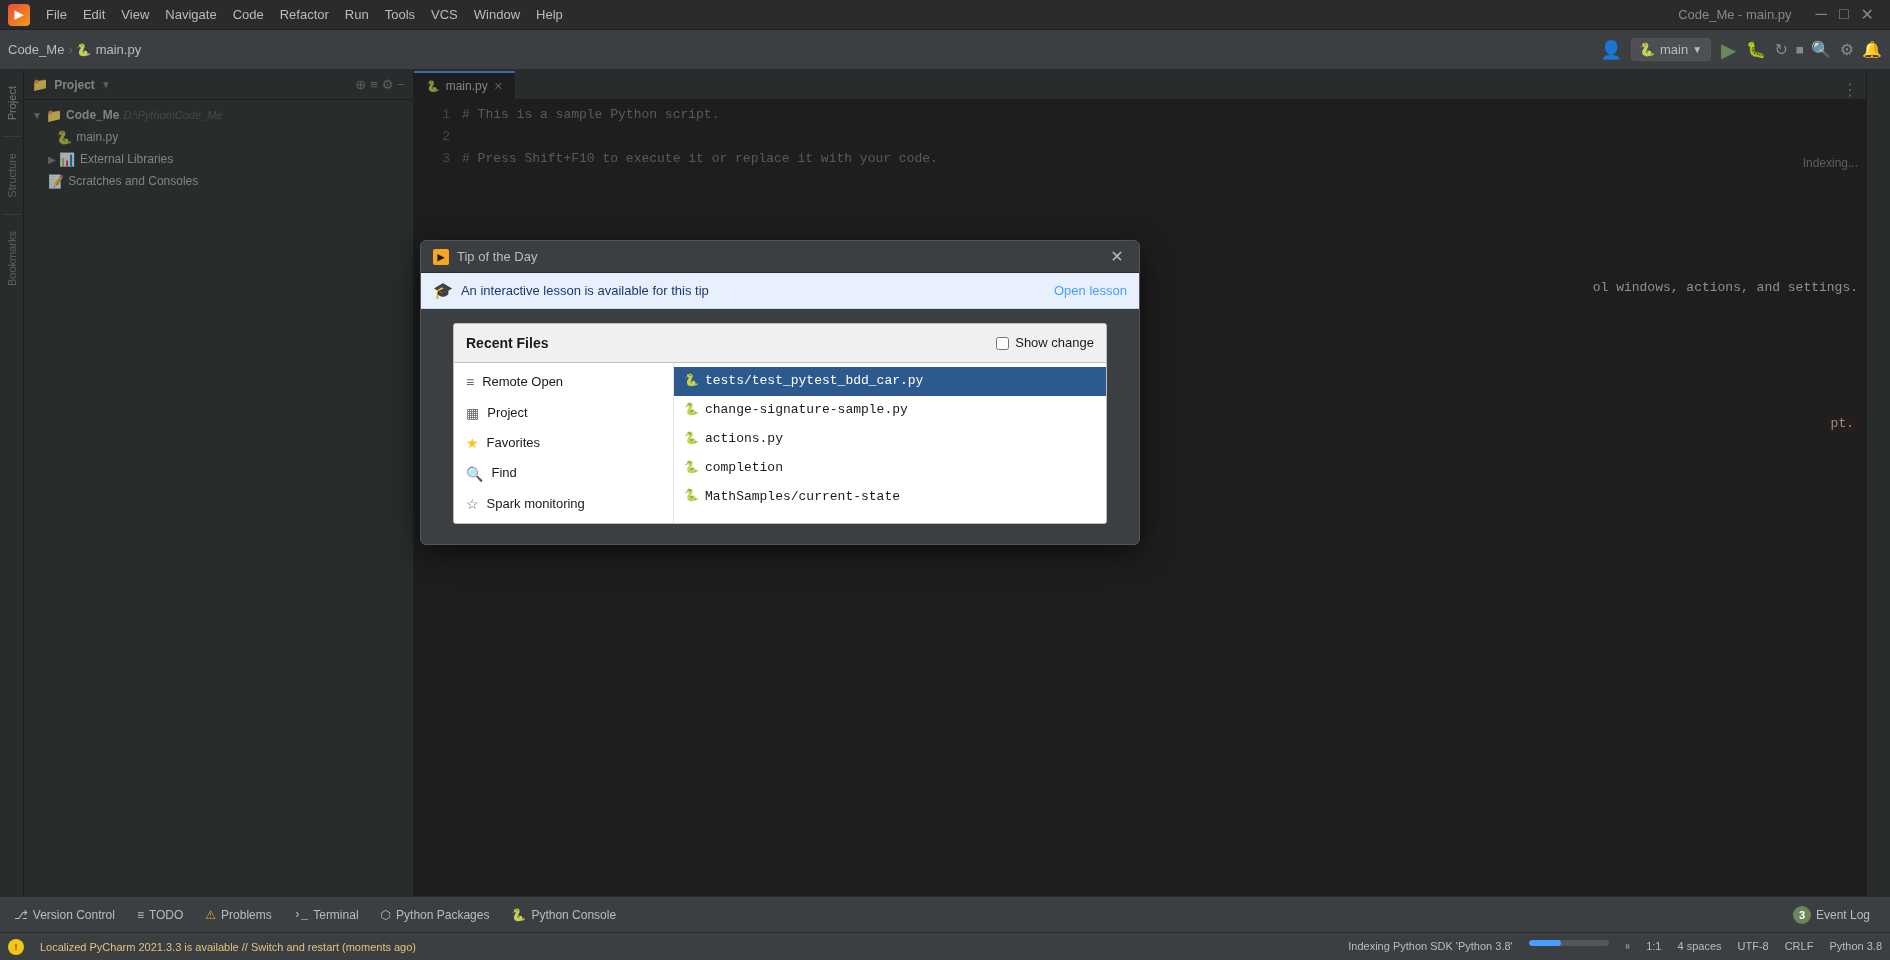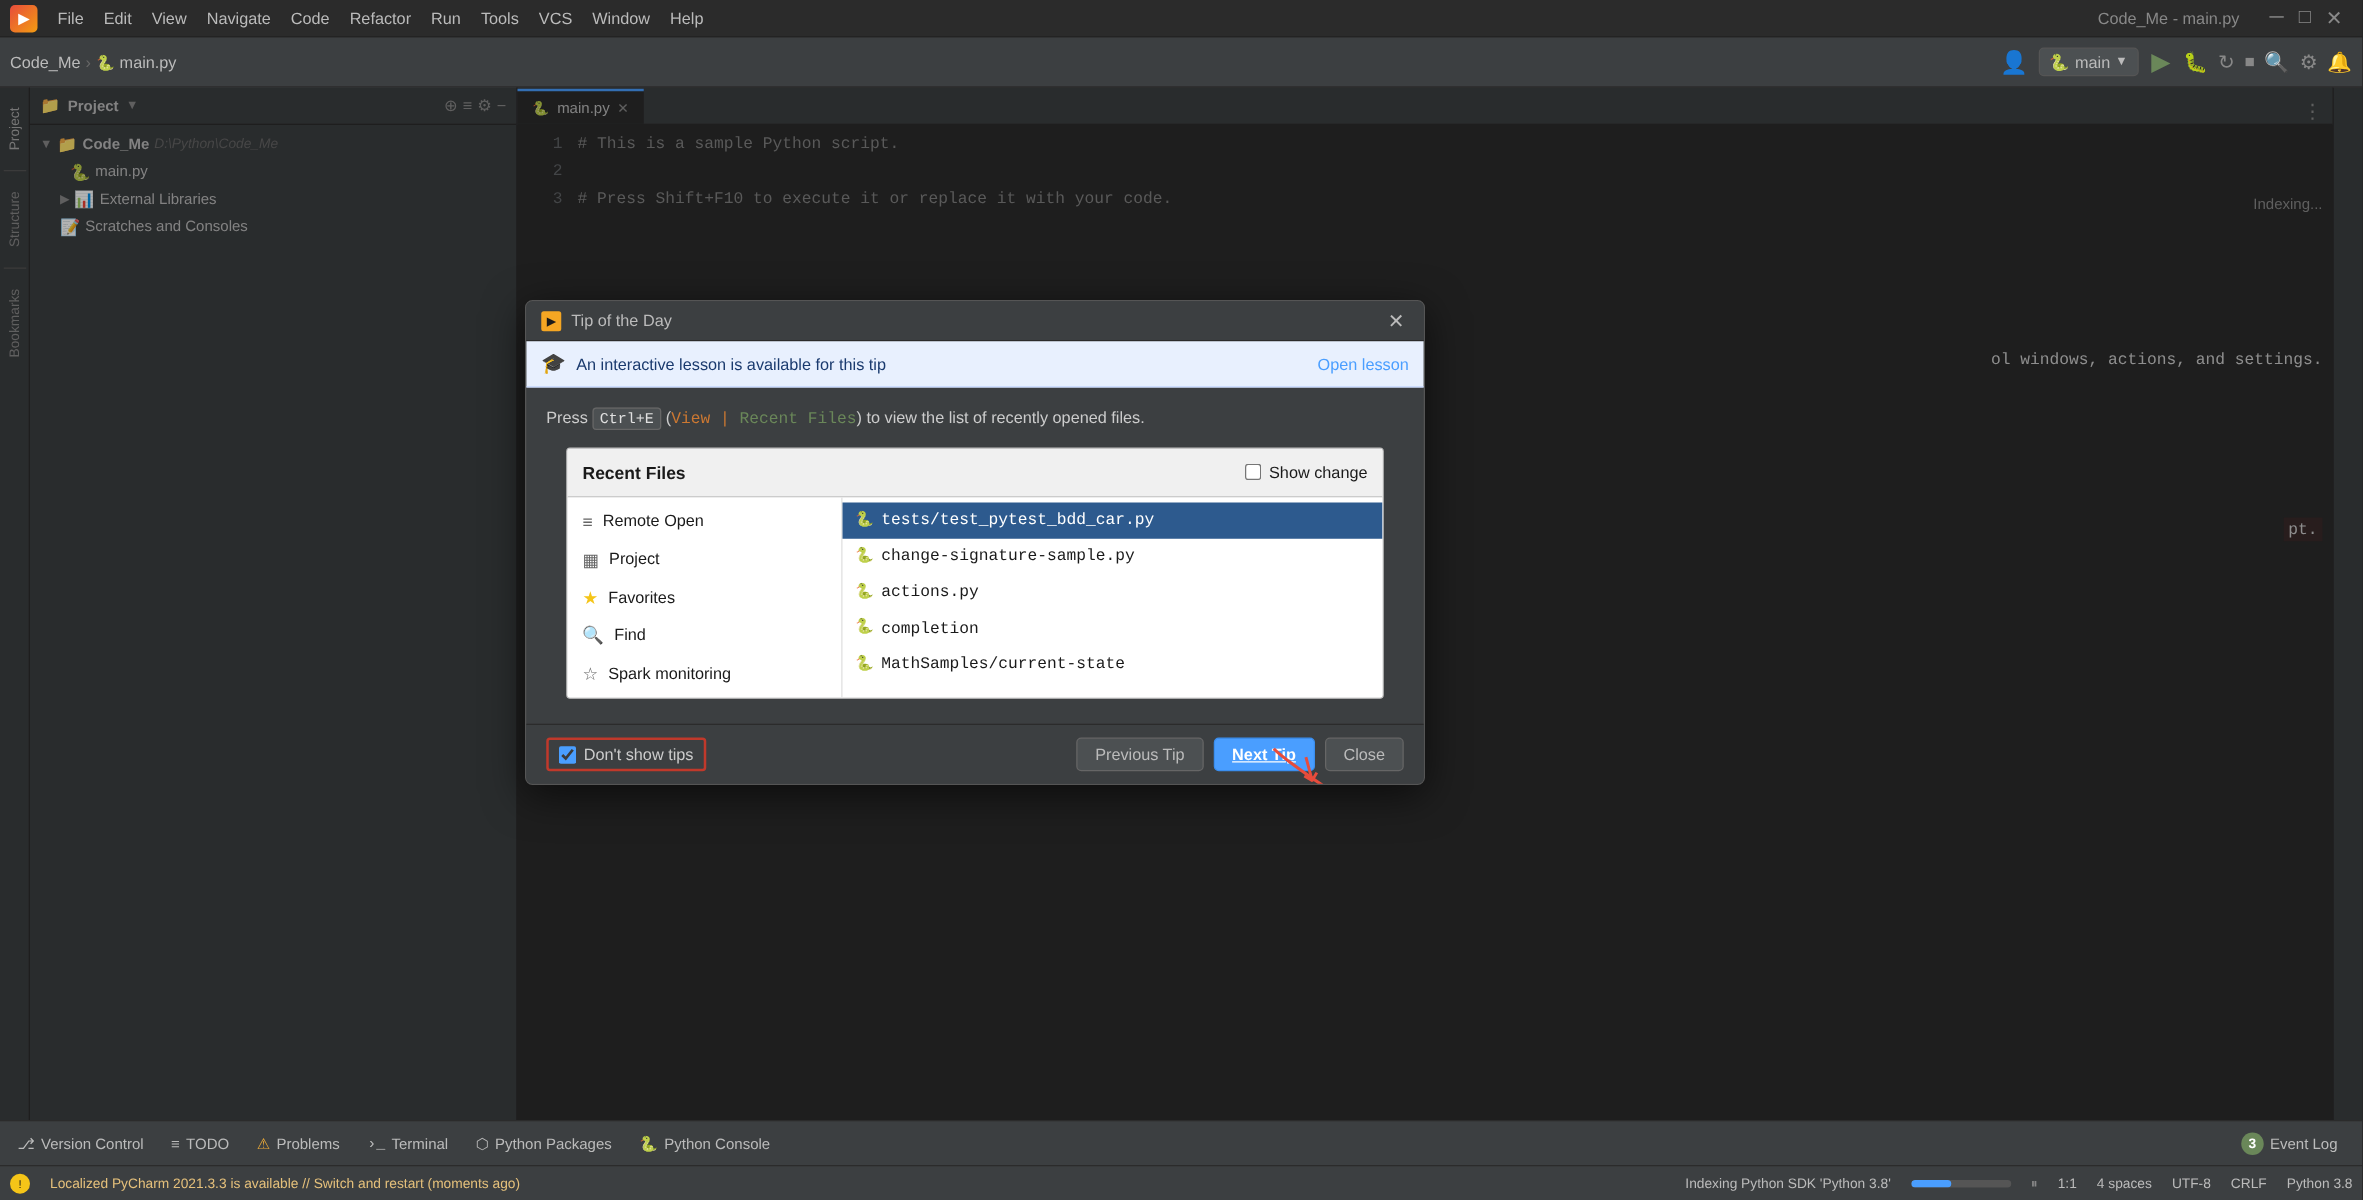--- a/index.html
+++ b/index.html
@@ -365,23 +365,20 @@
       <button class="dialog-close-btn">✕</button>
     </div>
 
     <div class="dialog-info-bar">
       <span class="dialog-info-icon">🎓</span>
       <span>An interactive lesson is available for this tip</span>
       <a class="dialog-open-lesson">Open lesson</a>
     </div>
 
     <div class="dialog-body">
-      <div class="tip-text">
-        <span>Press </span><kbd>Ctrl+E</kbd><span> (</span><span class="view-text">View</span><span style="color:#cc7832;font-family:'Courier New',monospace;"> | </span><span class="recfiles-text">Recent Files</span><span>) to view the list of recently opened files.</span>
-      </div>
 
       <div class="recent-files-panel">
         <div class="recent-files-header">
           <span class="recent-files-title">Recent Files</span>
           <div class="recent-show-change">
             <input type="checkbox" style="cursor: pointer;">
             <span>Show change</span>
           </div>
         </div>
         <div class="recent-files-content">
@@ -442,30 +439,20 @@
       <svg style="position:absolute;right:50px;bottom:-70px;z-index:200;pointer-events:none;" width="80" height="60">
         <defs>
           <marker id="arrowhead" markerWidth="6" markerHeight="6" refX="3" refY="3" orient="auto">
             <polygon points="0 0, 6 3, 0 6" fill="#e74c3c"></polygon>
           </marker>
         </defs>
         <path d="M10,10 C20,20 50,40 65,50" stroke="#e74c3c" stroke-width="2.5" fill="none" marker-end="url(#arrowhead)"></path>
       </svg>
     </div>
 
-    <div class="dialog-footer">
-      <div class="dont-show-checkbox-wrapper">
-        <input type="checkbox" class="dont-show-checkbox" checked="" style="">
-        <label class="dont-show-label">Don't show tips</label>
-      </div>
-      <div class="footer-spacer"></div>
-      <button class="btn">Previous Tip</button>
-      <button class="btn btn-primary">Next Tip</button>
-      <button class="btn">Close</button>
-    </div>
   </div>
 
 </div>
 
 <div style="height:36px;background:#3c3f41;border-top:1px solid #2b2b2b;display:flex;align-items:center;padding:0 4px;gap:2px;">
   <div style="height:28px;padding:0 10px;display:flex;align-items:center;gap:5px;cursor:pointer;border-radius:3px;font-size:12px;color:#bbbbbb;">
     <span>⎇</span>
     <span>Version Control</span>
   </div>
   <div style="height:28px;padding:0 10px;display:flex;align-items:center;gap:5px;cursor:pointer;border-radius:3px;font-size:12px;color:#bbbbbb;">
@@ -492,21 +479,21 @@
     <div style="display:flex;align-items:center;gap:5px;cursor:pointer;font-size:12px;color:#bbbbbb;padding:0 8px;">
       <div style="width:18px;height:18px;background:#6a8759;border-radius:50%;display:flex;align-items:center;justify-content:center;font-size:11px;color:#fff;font-weight:bold;">3</div>
       <span>Event Log</span>
     </div>
   </div>
 </div>
 
 <div style="height:28px;background:#3c3f41;border-top:1px solid #2b2b2b;display:flex;align-items:center;padding:0 8px;font-size:11px;color:#bbbbbb;gap:16px;">
   <div style="width:16px;height:16px;background:#f5c518;border-radius:50%;display:flex;align-items:center;justify-content:center;font-size:9px;color:#1a1a1a;flex-shrink:0;">!</div>
   <span style="color:#e5c07b;cursor:pointer;">Localized PyCharm 2021.3.3 is available // Switch and restart (moments ago)</span>
-  <div style="margin-left:auto;display:flex;align-items:center;gap:16px;">
+  <div style="margin-left:auto;display:flex;align-items:flex-start;gap:16px;">
     <span>Indexing Python SDK 'Python 3.8'</span>
     <div style="width:80px;height:6px;background:#555;border-radius:3px;overflow:hidden;">
       <div style="height:100%;background:#4a9eff;width:40%;border-radius:3px;"></div>
     </div>
     <span style="cursor:pointer;color:#888;">⏸</span>
     <span style="cursor:pointer;">1:1</span>
     <span style="cursor:pointer;">4 spaces</span>
     <span style="cursor:pointer;">UTF-8</span>
     <span style="cursor:pointer;">CRLF</span>
     <span style="cursor:pointer;">Python 3.8</span>

